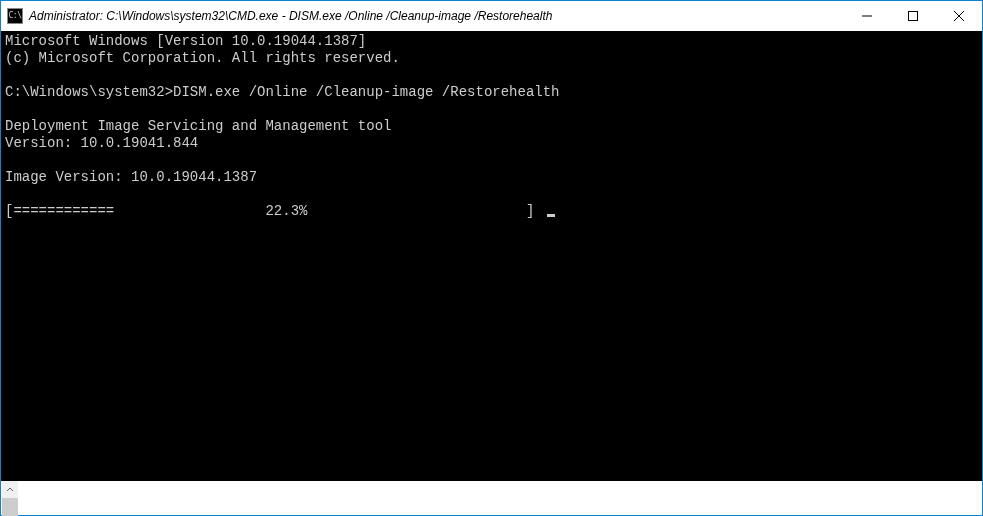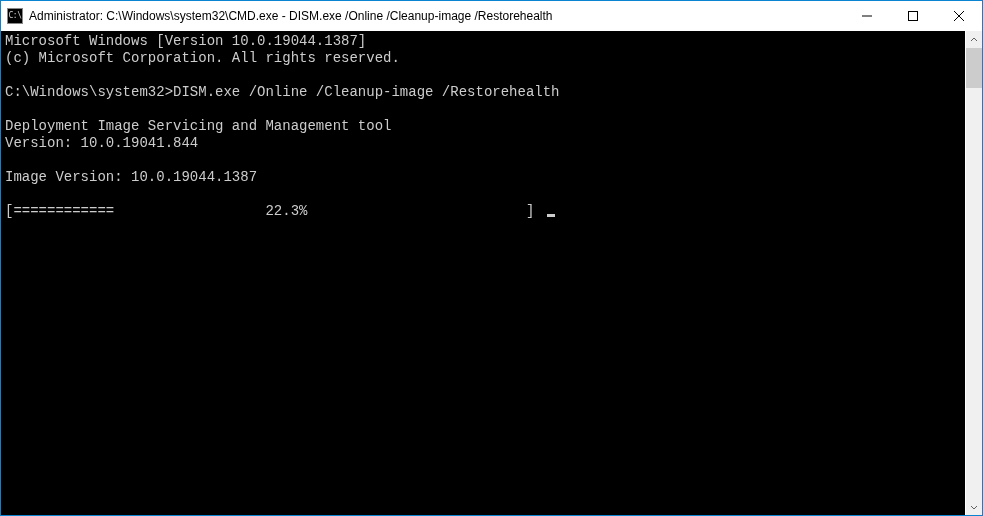--- a/index.html
+++ b/index.html
@@ -36,21 +36,21 @@
       display: inline-flex;
       align-items: center;
       justify-content: center;
       font-family: Consolas, monospace;
       font-size: 8px;
       color: #ccc;
       letter-spacing: -0.5px;
       line-height: 1;
       border: 1px solid #888;
     }
-    .titlebar-title { flex: 0 0 auto; white-space: nowrap; }
+    .titlebar-title { flex: 0 0 auto; white-space: nowrap; font-style: italic; }
     .titlebar-spacer { flex: 1 1 auto; }
     .win-controls {
       display: flex;
       height: 100%;
     }
     .win-btn {
       width: 46px;
       height: 100%;
       display: flex;
       align-items: center;
@@ -59,20 +59,21 @@
       font-size: 10px;
       color: #000;
       background: transparent;
       border: none;
     }
     .win-btn svg { width: 10px; height: 10px; stroke: #000; fill: none; stroke-width: 1; }
 
     .client-area {
       flex: 1 1 auto;
       display: flex;
+      flex-direction: column;
       min-height: 0;
     }
     .console {
       flex: 1 1 auto;
       background: #000;
       color: #ccc;
       font-family: Consolas, "Courier New", monospace;
       font-size: 14px;
       line-height: 17px;
       padding: 2px 4px 4px 4px;

